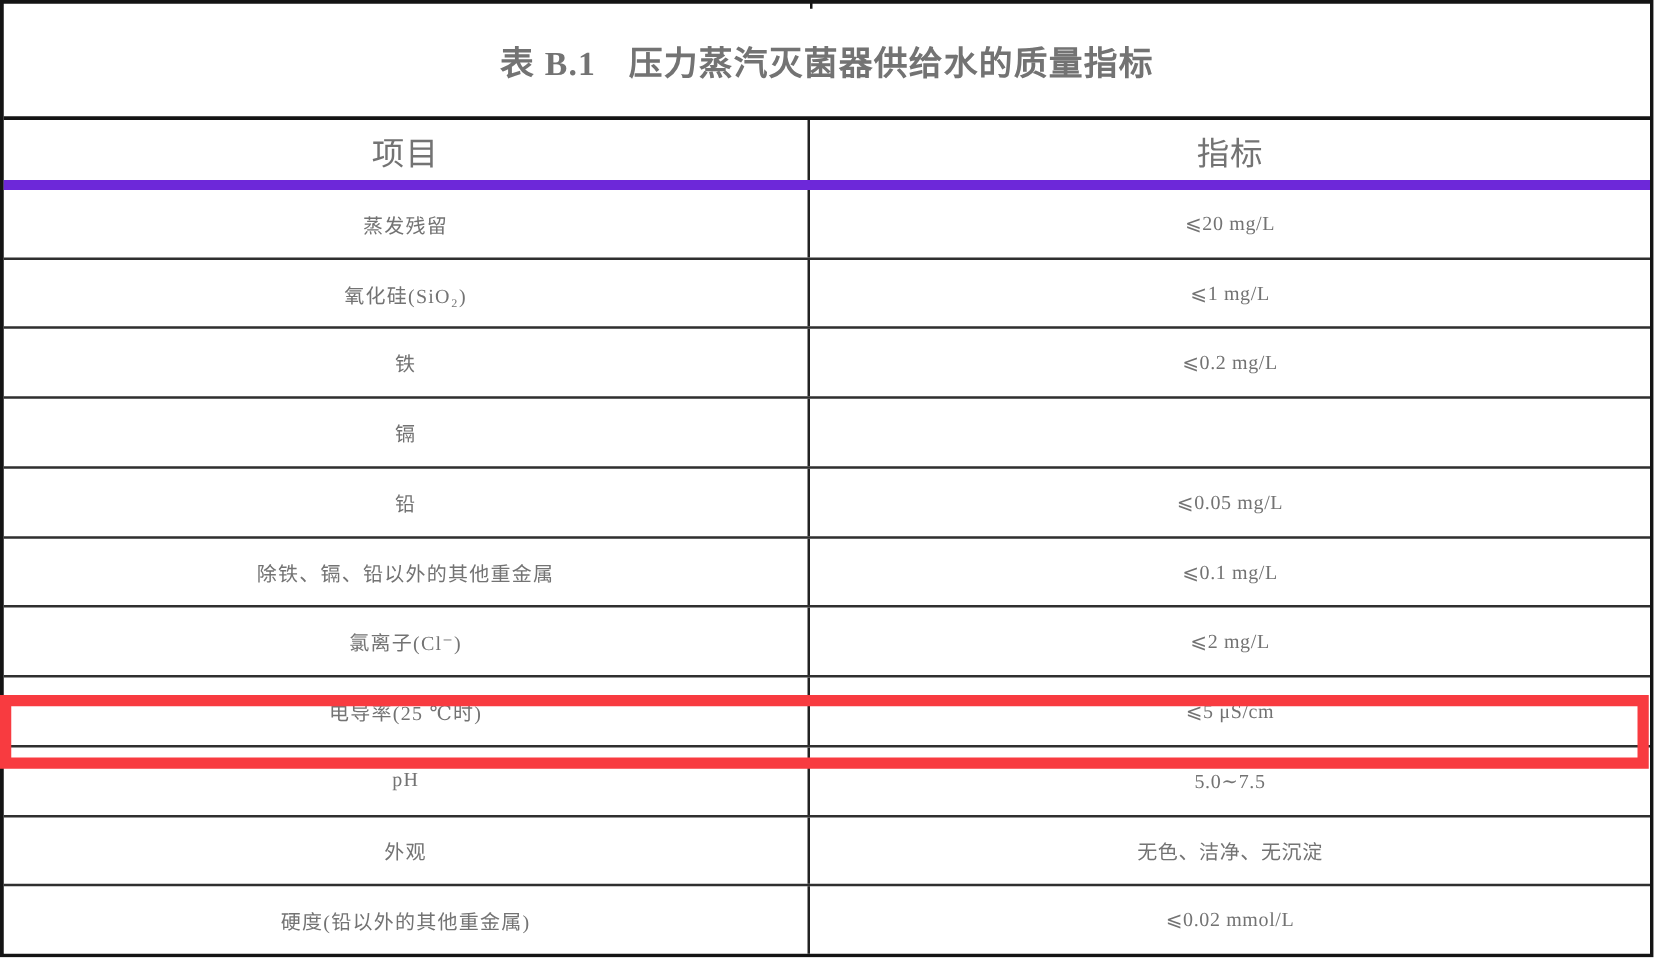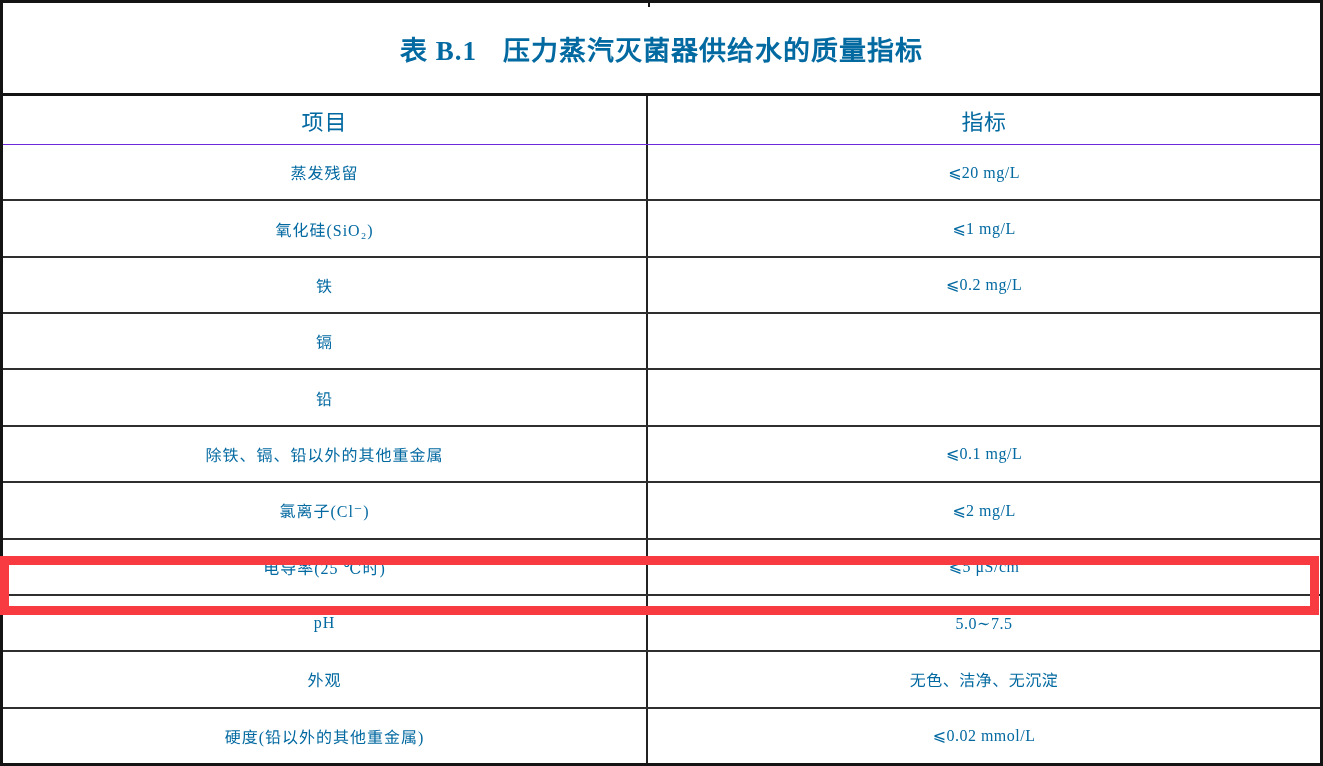--- a/index.html
+++ b/index.html
@@ -1,41 +1,41 @@
 <!DOCTYPE html>
 <html lang="zh-CN"><head>
 <meta charset="utf-8">
 <style>
   html,body{margin:0;padding:0;background:#fff;}
   .page{
     position:relative;
     width:1323px;height:766px;
     background:#fff;
     font-family:"Liberation Serif","DejaVu Serif","DejaVu Sans",serif;
-    color:#0369a1;
+    color:#737373;
     overflow:hidden;
   }
   .table{
     position:absolute;inset:0;
     border:3px solid #141414;
     box-sizing:border-box;
     display:flex;flex-direction:column;
   }
   .title-row{
     height:90px;flex:0 0 90px;
     border-bottom:3px solid #141414;
     display:flex;align-items:center;justify-content:center;
     font-weight:bold;font-size:27px;letter-spacing:1px;
   }
   .title-row .gap{display:inline-block;width:26px;}
   .header-row{
     height:48px;flex:0 0 48px;
-    border-bottom:1px solid #6d28d9;
+    border-bottom:8px solid #6d28d9;
     display:flex;
-    font-size:22px;
+    font-size:26px;
   }
   .body{flex:1;display:flex;flex-direction:column;}
   .row{
     flex:1;display:flex;
     border-bottom:2px solid #2f2f2f;
     font-size:16px;
   }
   .row:last-child{border-bottom:none;}
   .c1{
     width:645px;flex:0 0 645px;
@@ -89,20 +89,21 @@
       </div>
       <div class="row">
         <div class="c1">铁</div>
         <div class="c2">⩽0.2 mg/L</div>
       </div>
       <div class="row">
         <div class="c1">镉</div>
       </div>
       <div class="row">
         <div class="c1">铅</div>
+        <div class="c2">⩽0.05 mg/L</div>
       </div>
       <div class="row">
         <div class="c1">除铁、镉、铅以外的其他重金属</div>
         <div class="c2">⩽0.1 mg/L</div>
       </div>
       <div class="row">
         <div class="c1">氯离子(Cl⁻)</div>
         <div class="c2">⩽2 mg/L</div>
       </div>
       <div class="row">

